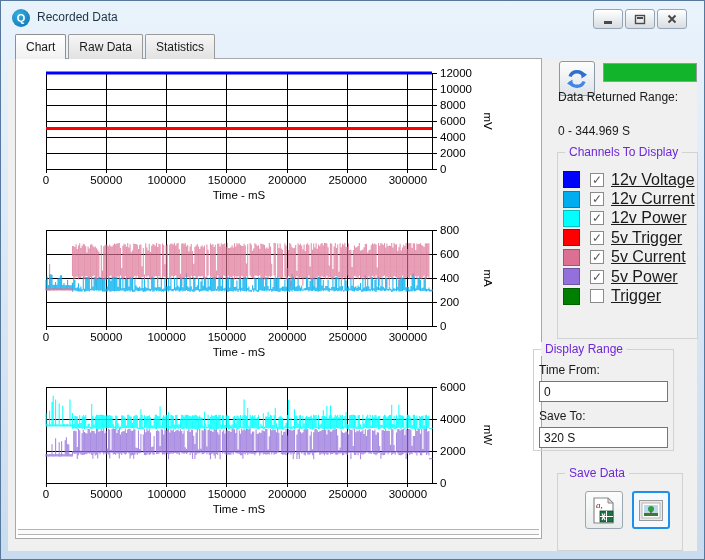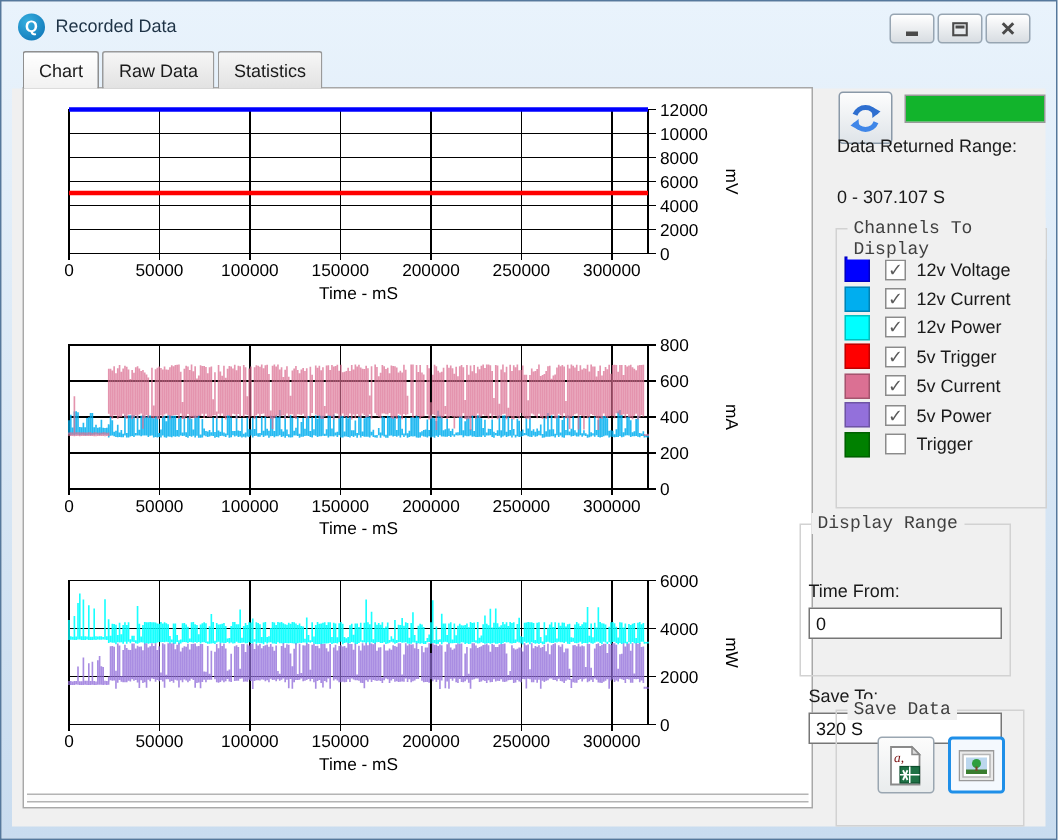--- a/index.html
+++ b/index.html
@@ -28,30 +28,30 @@
   .chart-svg text{font-family:"Liberation Sans",sans-serif;font-size:11.5px;fill:#000;}
   .hscroll{position:absolute;left:2px;right:2px;bottom:3px;height:6px;background:#fafafa;
     border-top:1px solid #b4b4b4;border-bottom:1px solid #b4b4b4;}
   
   .refresh-btn{position:absolute;left:558px;top:60px;width:36px;height:35px;border:1px solid #8a99a8;border-radius:3px;
     background:linear-gradient(#fdfdfd,#dfe4e9);display:flex;align-items:center;justify-content:center;}
   .progress{position:absolute;left:602px;top:62px;width:94px;height:19px;border:1px solid #999;background:#e6e6e6;}
   .progress-fill{height:100%;}
   .side-label{position:absolute;font-size:12px;color:#1a1a1a;}
   .groupbox{position:absolute;border:1px solid #d2d2d2;}
-  .groupbox .gb-title{position:absolute;top:-8px;left:7px;background:#f0f0f0;padding:0 4px;font-size:12px;color:#404040;font-family:Liberation Mono, monospace;}
+  .groupbox .gb-title{position:absolute;top:-8px;left:7px;background:#f0f0f0;padding:0 4px;font-size:12px;color:#6d28d9;}
   .ch-rows{padding:17px 0 0 5px;display:flex;flex-direction:column;}
   .ch-row{display:flex;align-items:center;height:19.4px;}
   .ch-row.trigger{margin-top:0;}
   .swatch{width:17px;height:17px;margin-right:10px;border:1px solid rgba(0,0,0,.25);}
   .cb{width:14px;height:14px;border:1px solid #8b8b8b;background:#fff;margin-right:7px;
     display:flex;align-items:center;justify-content:center;font-size:12px;line-height:12px;color:#5a5a5a;}
-  .ch-label{font-size:12px;color:#1a1a1a;}
+  .ch-label{font-size:16px;color:#1a1a1a;text-decoration:underline;}
   .dr-content{padding:13px 5px 0 5px;}
-  .dr-content label{display:block;font-size:12px;color:#1a1a1a;margin-bottom:4px;margin-top:24px;}
+  .dr-content label{display:block;font-size:12px;color:#1a1a1a;margin-bottom:4px;}
   .dr-content input{width:129px;height:21px;border:1px solid #767676;font-family:"Liberation Sans",sans-serif;
     font-size:12px;padding:2px 4px;margin-bottom:7px;background:#fff;color:#111;}
   .save-buttons{padding:17px 0 0 27px;display:flex;gap:9px;}
   .icon-btn{width:38px;height:38px;border:1px solid #9aa6b1;border-radius:3px;
     background:linear-gradient(#fcfcfc,#e9eced);display:flex;align-items:center;justify-content:center;}
   .icon-btn.focused{border:2px solid #1f8fe8;background:#f4f9fe;}
 </style>
 </head>
 <body>
 
@@ -242,21 +242,21 @@
       <path d="M23 8.4 L17.2 5.2 L17.6 12.6 Z" fill="#2e6fd0"></path>
       <path d="M20 15.5 A7.5 7.5 0 0 1 6 15.5" fill="none" stroke="#3f86e8" stroke-width="3.4"></path>
       <path d="M3 17.6 L8.8 20.8 L8.4 13.4 Z" fill="#3f86e8"></path>
     </svg>
   </div>
   <div class="progress">
     <div class="progress-fill" style="width: 100%; background: rgb(18, 180, 44);"></div>
   </div>
 
   <div class="side-label" style="left:557px;top:89px;">Data Returned Range:</div>
-  <div class="side-label" style="left:557px;top:123px;">0  -  307.107 S</div>
+  <div class="side-label" style="left:557px;top:123px;">0  -  344.969 S</div>
 
   <div class="groupbox" style="left:556px;top:151px;width:141px;height:187px;">
     <span class="gb-title">Channels To Display</span>
     <div class="ch-rows" id="channel-rows">
         <div class="ch-row">
           <span class="swatch" style="background:#0000FF"></span>
           <span class="cb">✓</span>
           <span class="ch-label">12v Voltage</span>
         </div>
         <div class="ch-row">

